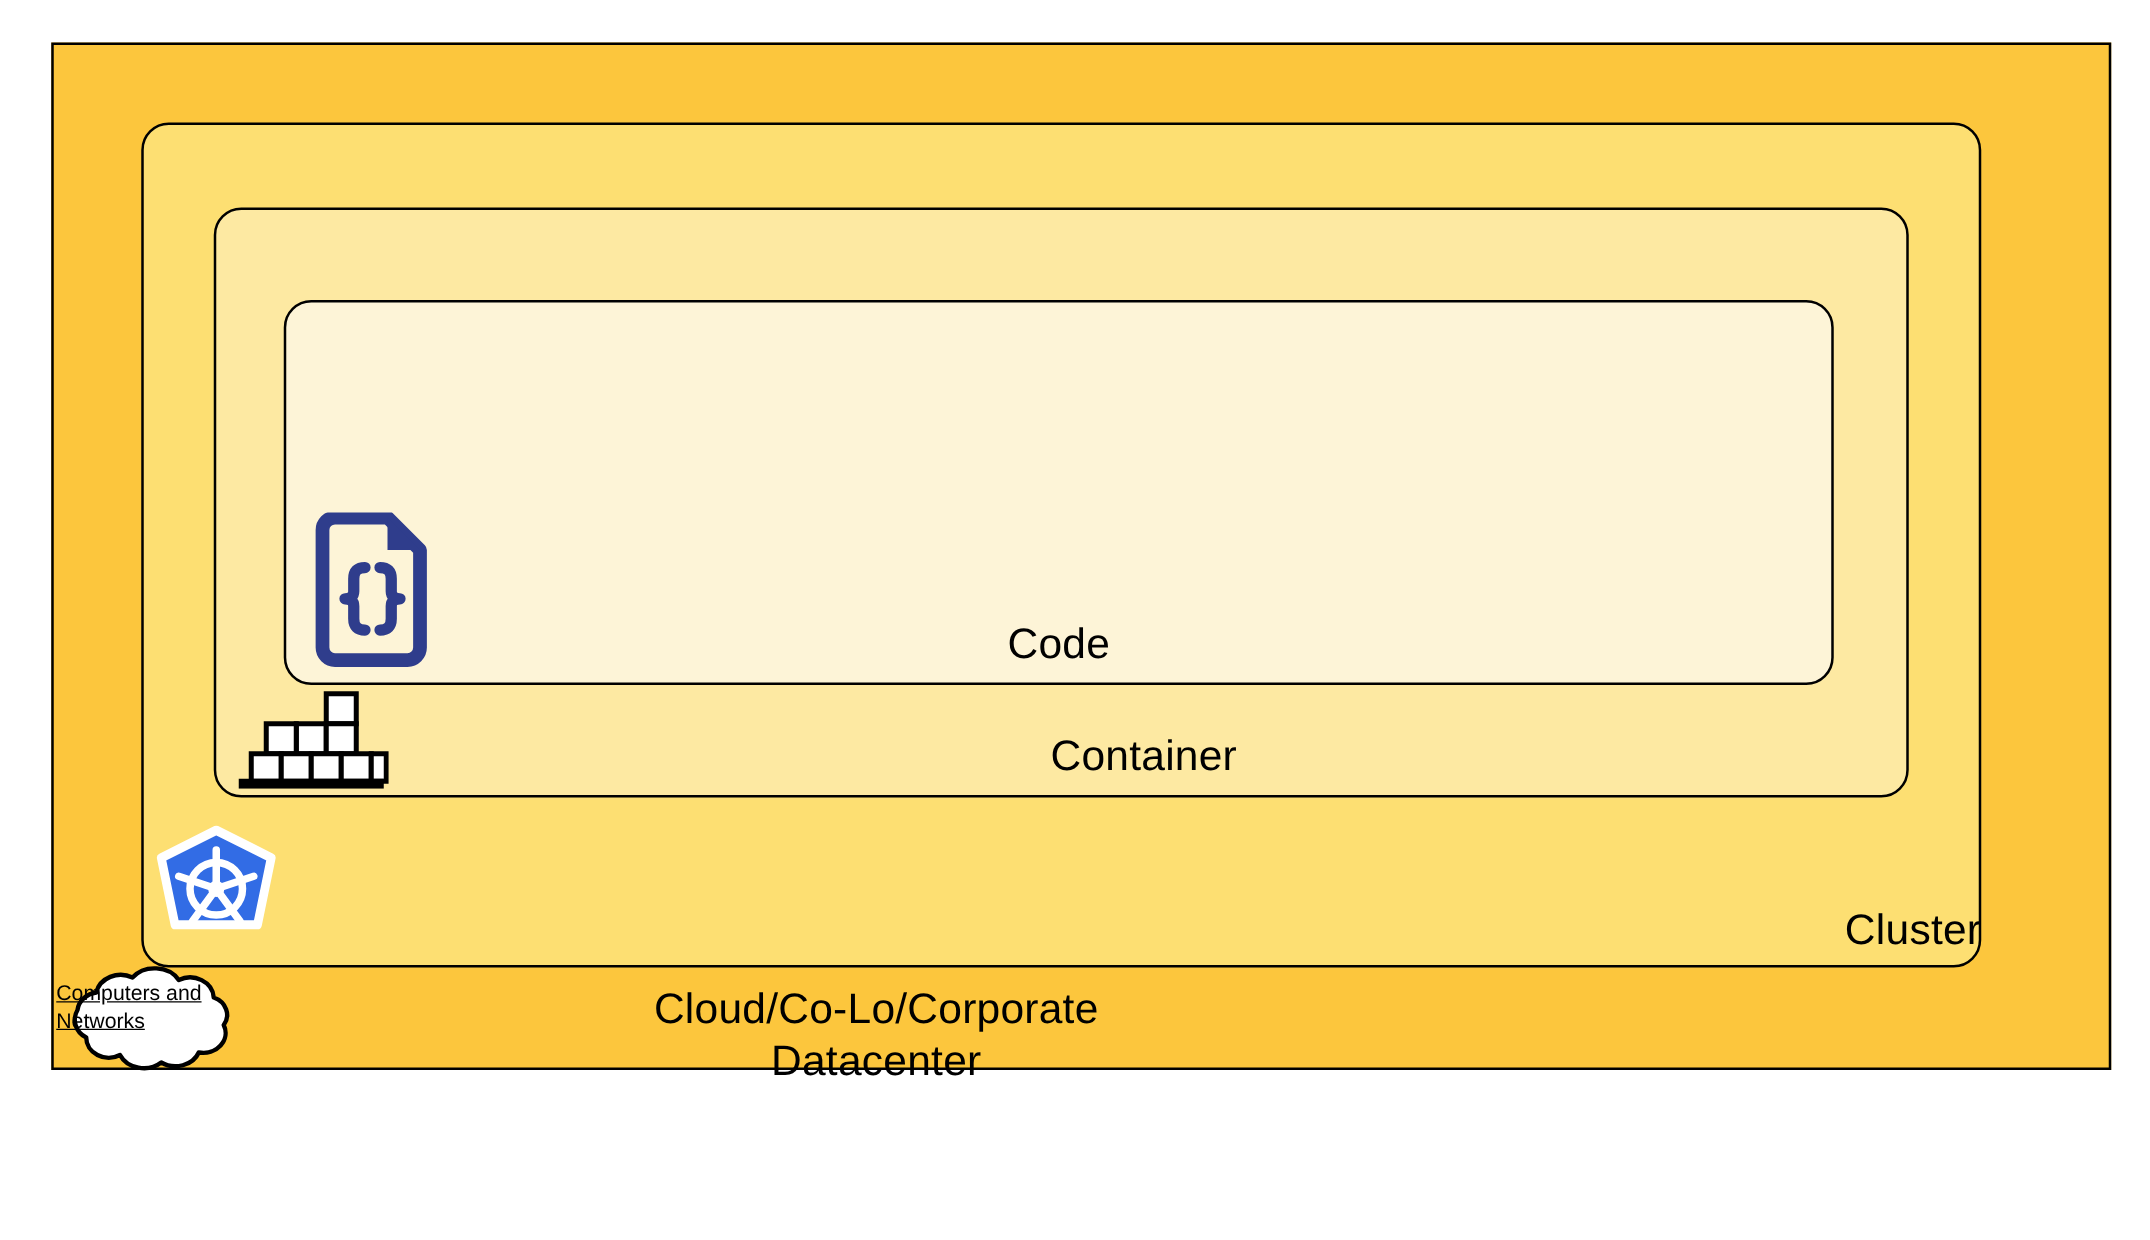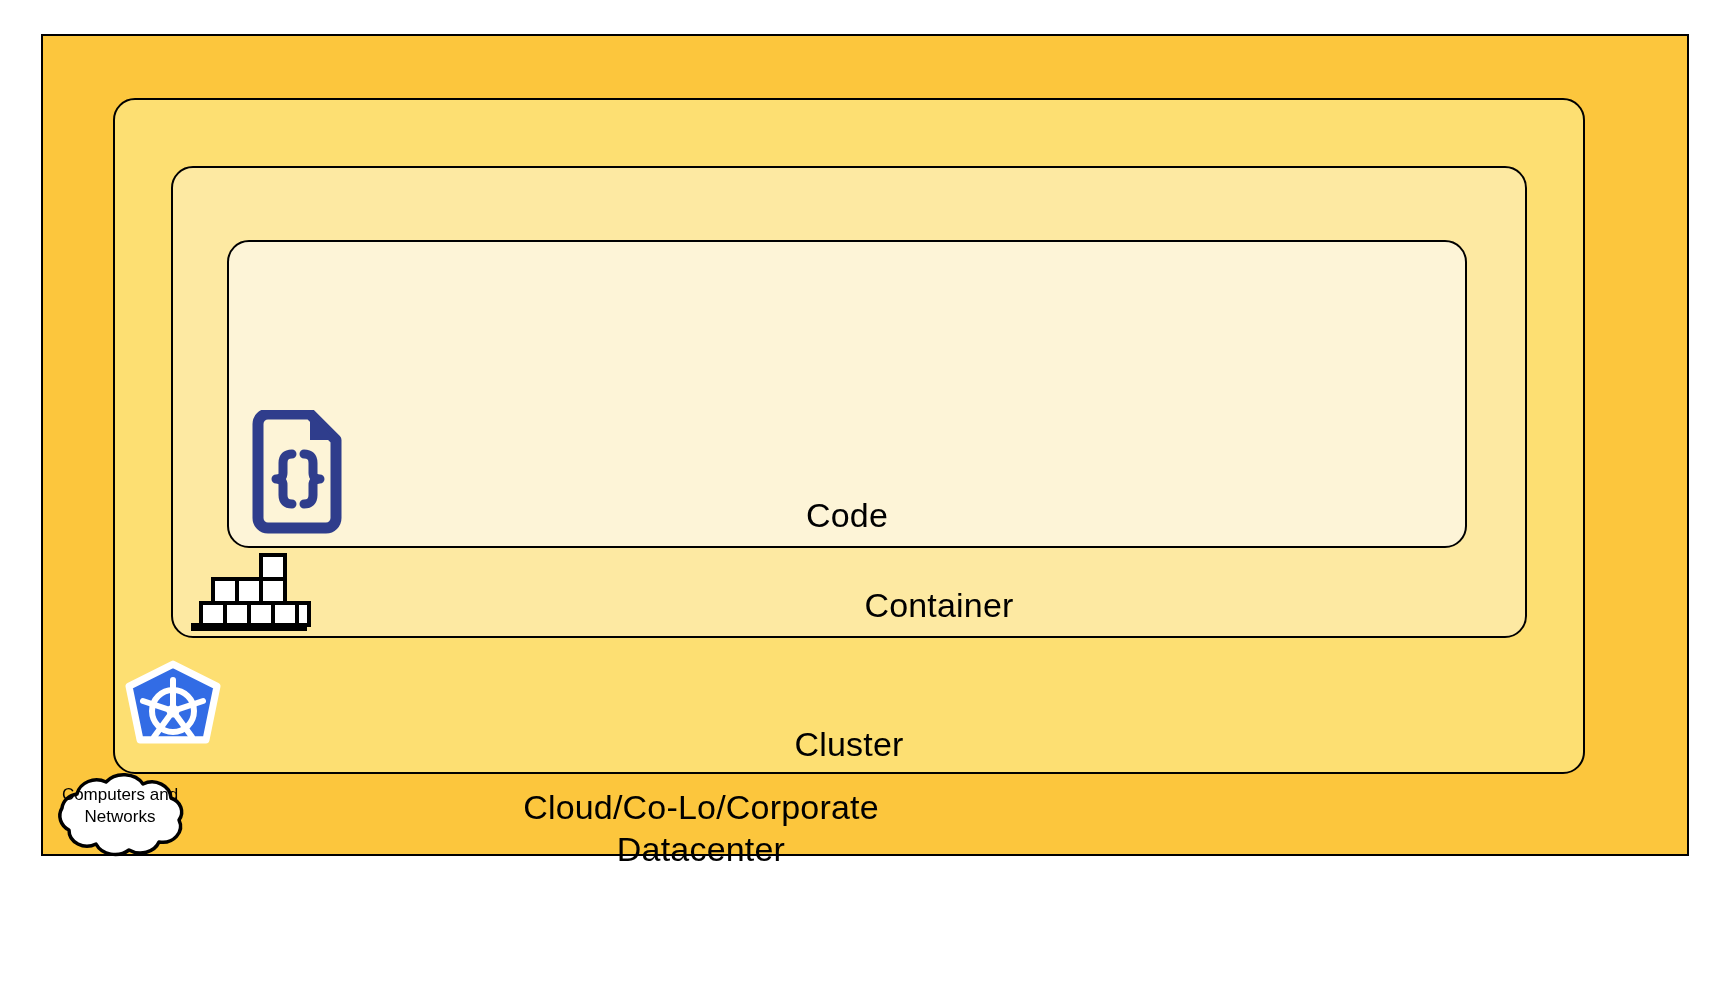--- a/index.html
+++ b/index.html
@@ -79,27 +79,27 @@
   .label-code {
     left: 222px;
     top: 494px;
     width: 1240px;
   }
 
   .label-container {
     left: 166px;
     top: 584px;
     width: 1488px;
-    padding-left: 24px;
   }
 
   .label-cluster {
     left: 108px;
     top: 723px;
     width: 1472px;
+    text-align: right;
   }
 
   .label-datacenter {
     left: 36px;
     top: 786px;
     width: 1320px;
   }
 
   
   .icon-wrap {
@@ -116,26 +116,26 @@
     left: 34px;
     top: 768px;
     width: 162px;
     height: 96px;
   }
   .cloud-text {
     position: absolute;
     left: 40px;
     top: 784px;
     width: 150px;
-    text-align: center;
     font-size: 17px;
     line-height: 22px;
     color: #000000;
     white-space: pre-line;
     pointer-events: none;
+    text-decoration: underline;
   }
 </style>
 </head>
 <body>
 
 <div id="stage">
 
   <div class="layer layer-datacenter"></div>
 
   <div class="layer layer-cluster"></div>

